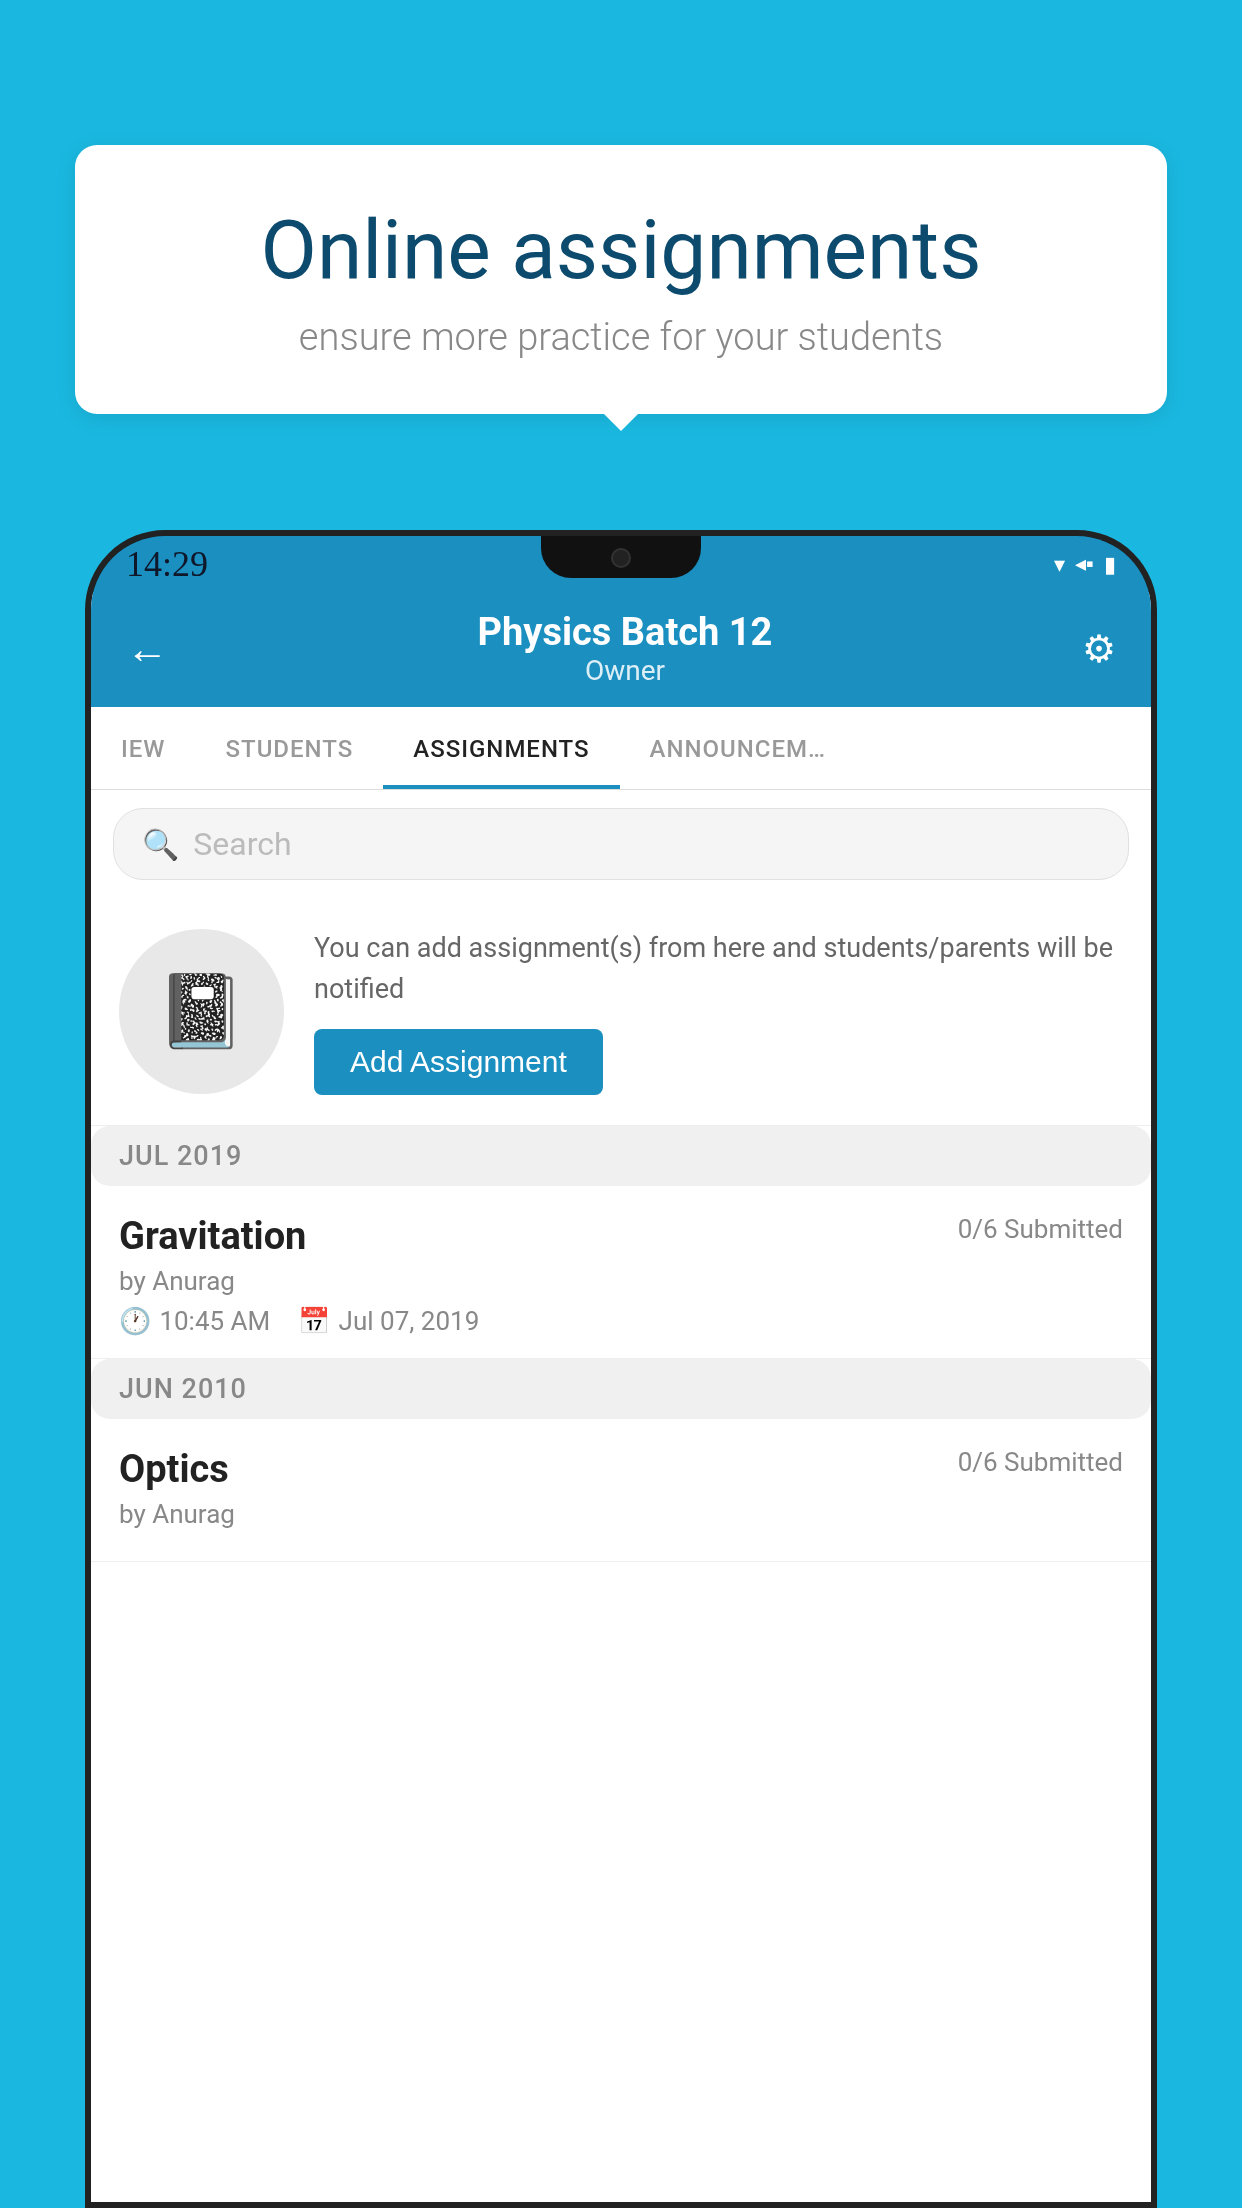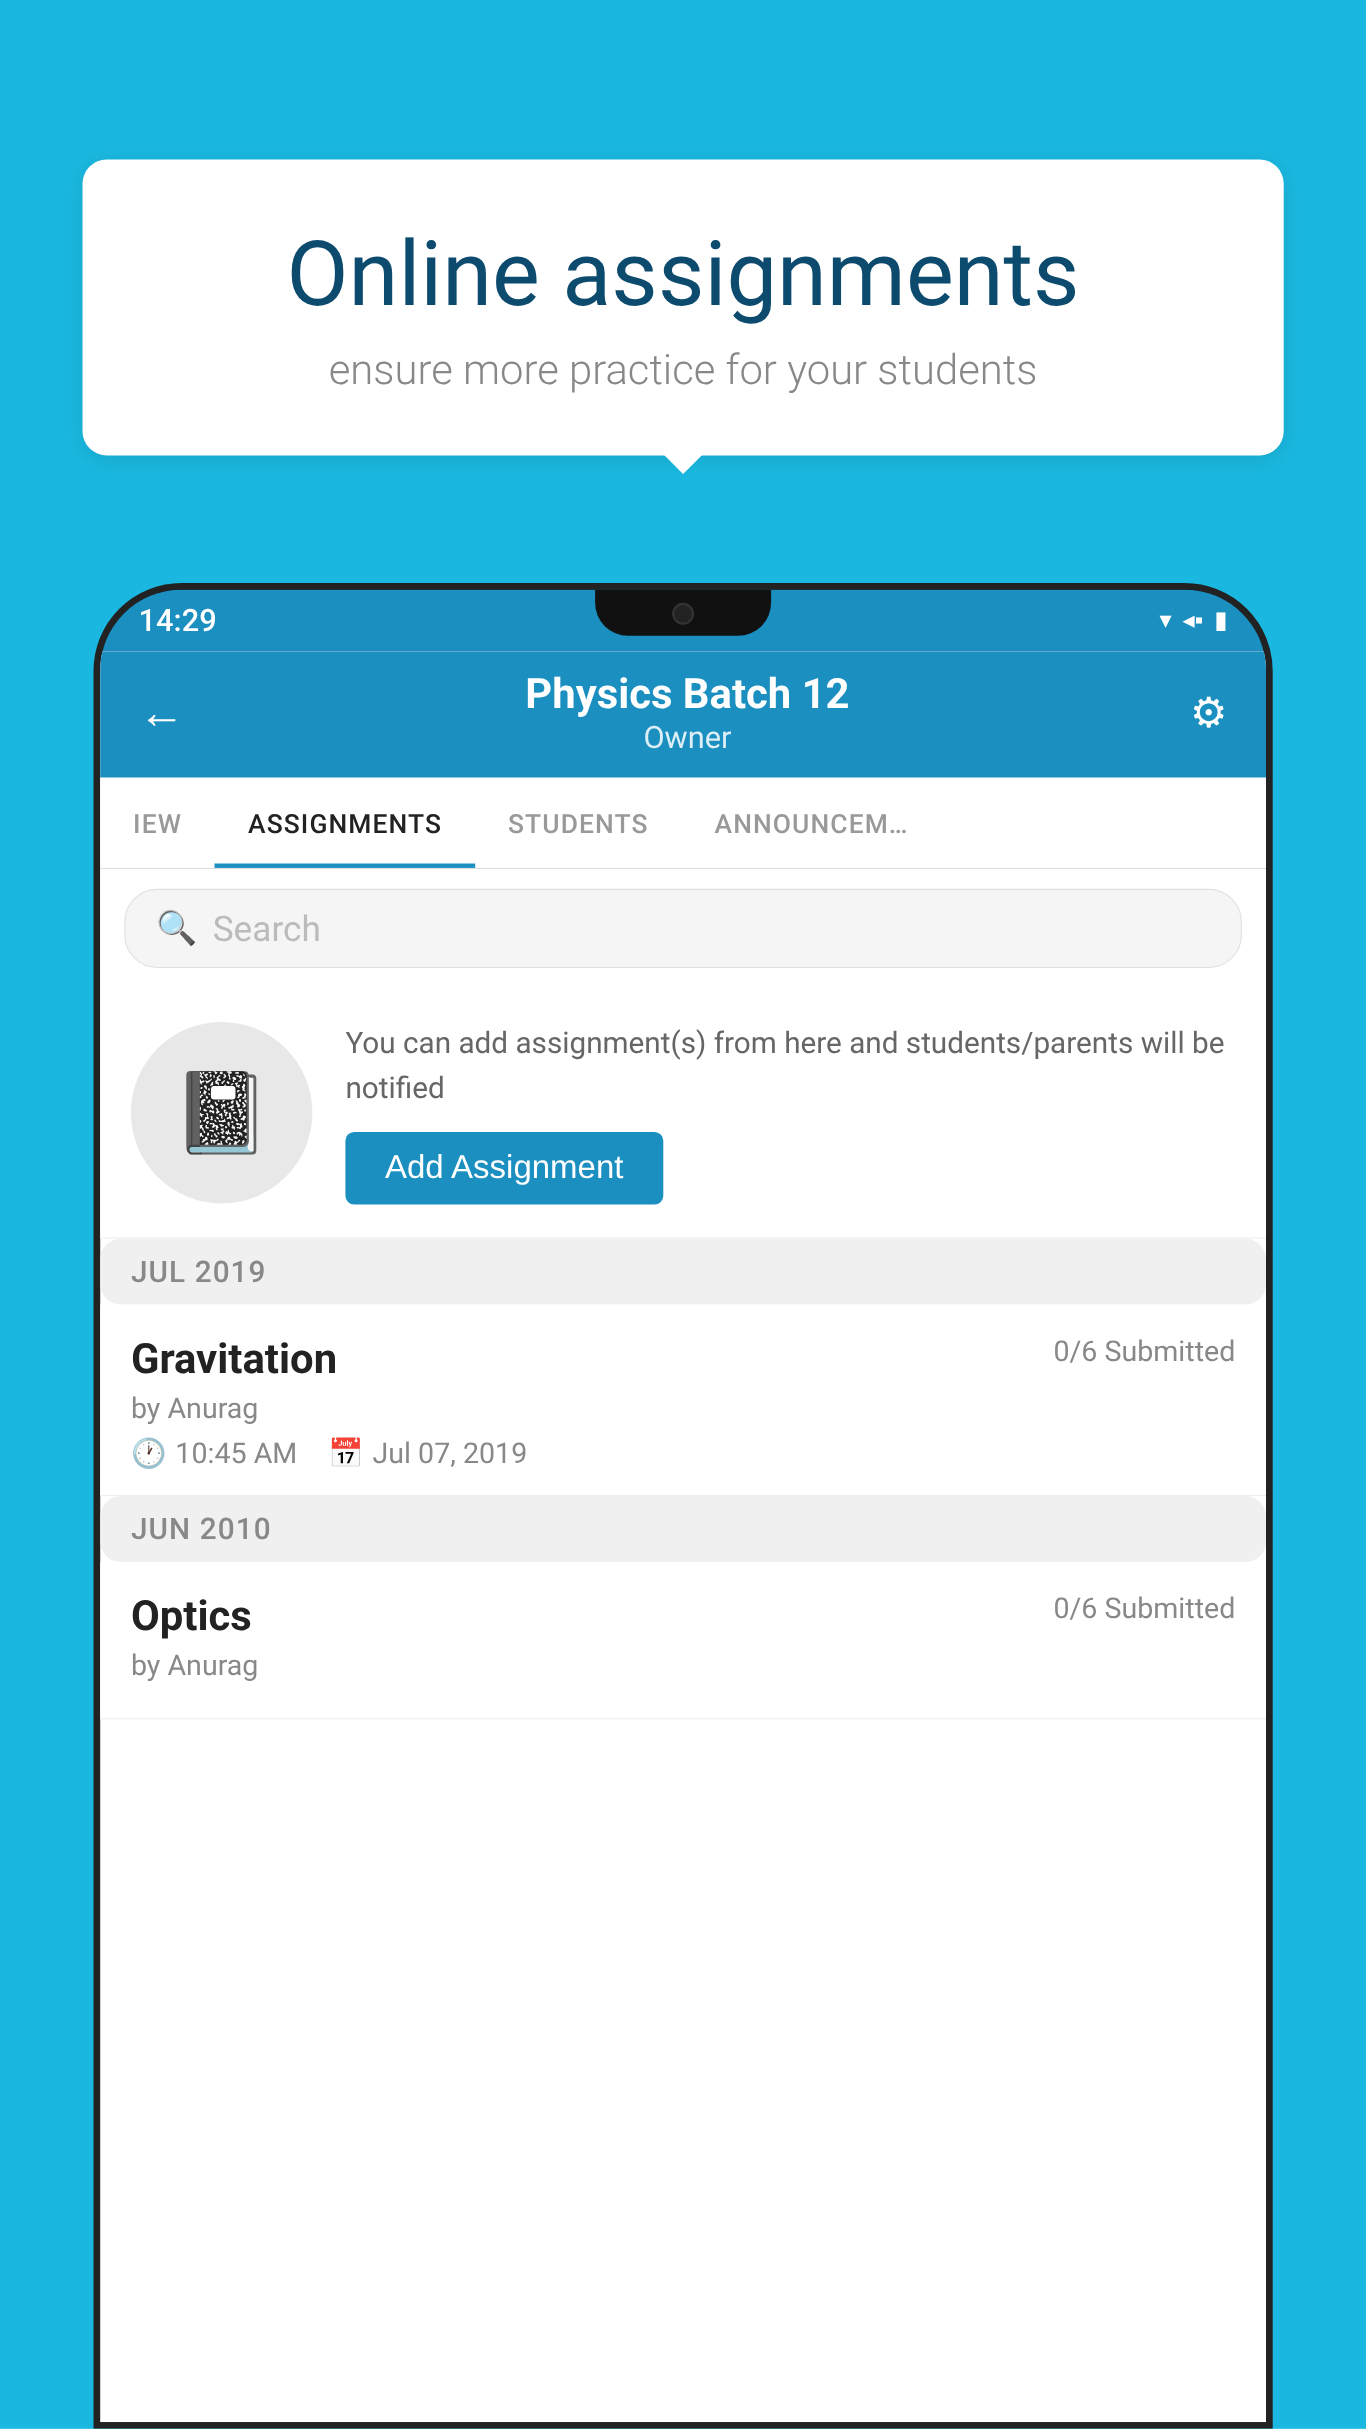--- a/index.html
+++ b/index.html
@@ -91,23 +91,24 @@
     .status-bar {
       background: #1a8fc0;
       height: 56px;
       display: flex;
       align-items: center;
       justify-content: space-between;
       padding: 0 35px 0 35px;
       position: relative;
     }
     .status-time {
-      color: #ffffff;
-      font-size: 28px;
+      color: #0f172a;
+      font-size: 36px;
       font-weight: 500;
+      font-family: Liberation Serif, serif;
     }
     .status-icons {
       display: flex;
       align-items: center;
       gap: 10px;
     }
     .status-icon {
       color: white;
       font-size: 22px;
     }
@@ -360,22 +361,22 @@
       <span class="header-back">←</span>
       <div class="header-center">
         <div class="header-title">Physics Batch 12</div>
         <div class="header-subtitle">Owner</div>
       </div>
       <span class="header-settings">⚙</span>
     </div>
 
     <div class="tabs-bar">
       <div class="tab-item">IEW</div>
+      <div class="tab-item">STUDENTS</div>
       <div class="tab-item active">ASSIGNMENTS</div>
-      <div class="tab-item">STUDENTS</div>
       <div class="tab-item">ANNOUNCEM…</div>
     </div>
 
     <div class="search-bar-container">
       <div class="search-bar">
         <span class="search-icon">🔍</span>
         <span class="search-text">Search</span>
       </div>
     </div>
 

